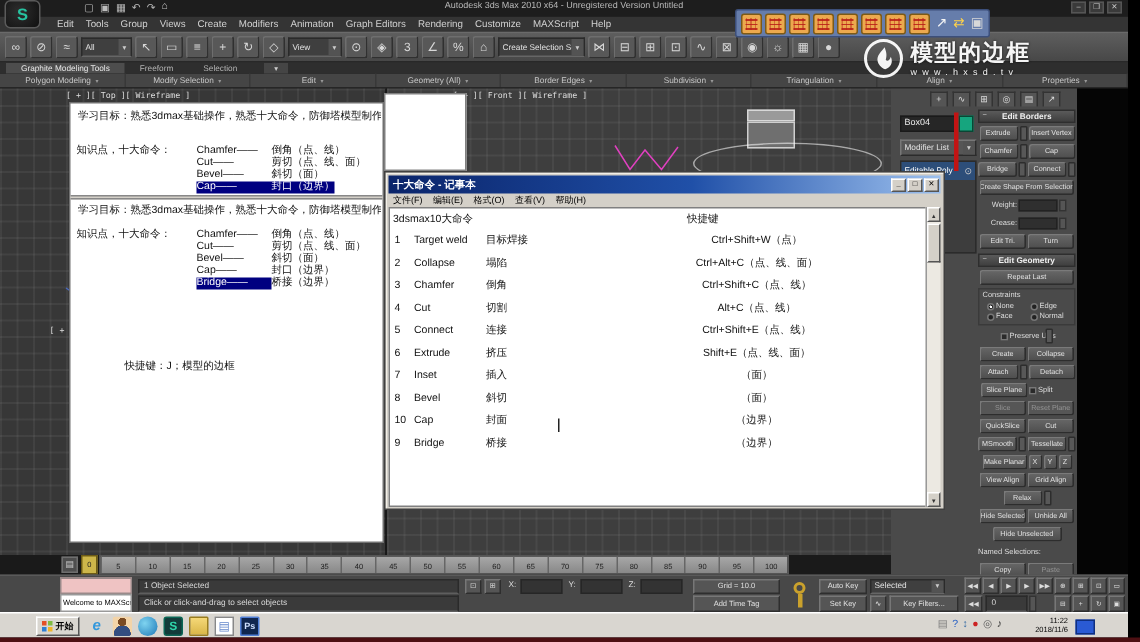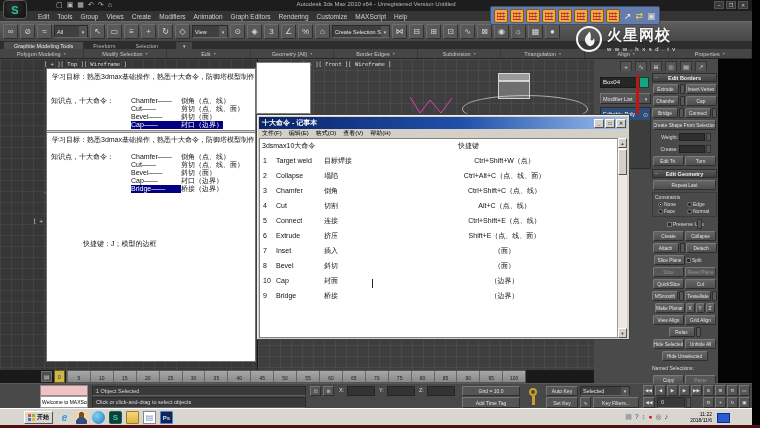--- a/index.html
+++ b/index.html
@@ -776,18 +776,18 @@
   </div>
   <div class="abs" id="redbar"></div>
 
   <div class="abs" id="watermark">
     <span id="wm-logo">
       <svg width="18" height="18" viewBox="0 0 24 24">
           <path d="M13 2 C8 8 5 11 7.5 16.5 C9 19.5 12 21.5 13.5 21.5 C18 20.5 21 16 18.5 10.5 C17.5 14 15 15 14 13 C15.5 8.5 14 5 13 2 Z" fill="#ffffff"></path>
         </svg>
     </span>
     <span>
-      <div id="wm-brand">火星网校</div>
+      <div id="wm-brand">模型的边框</div>
       <div id="wm-site">www.hxsd.tv</div>
     </span>
   </div>
 
 </div>
 
 </body></html>

